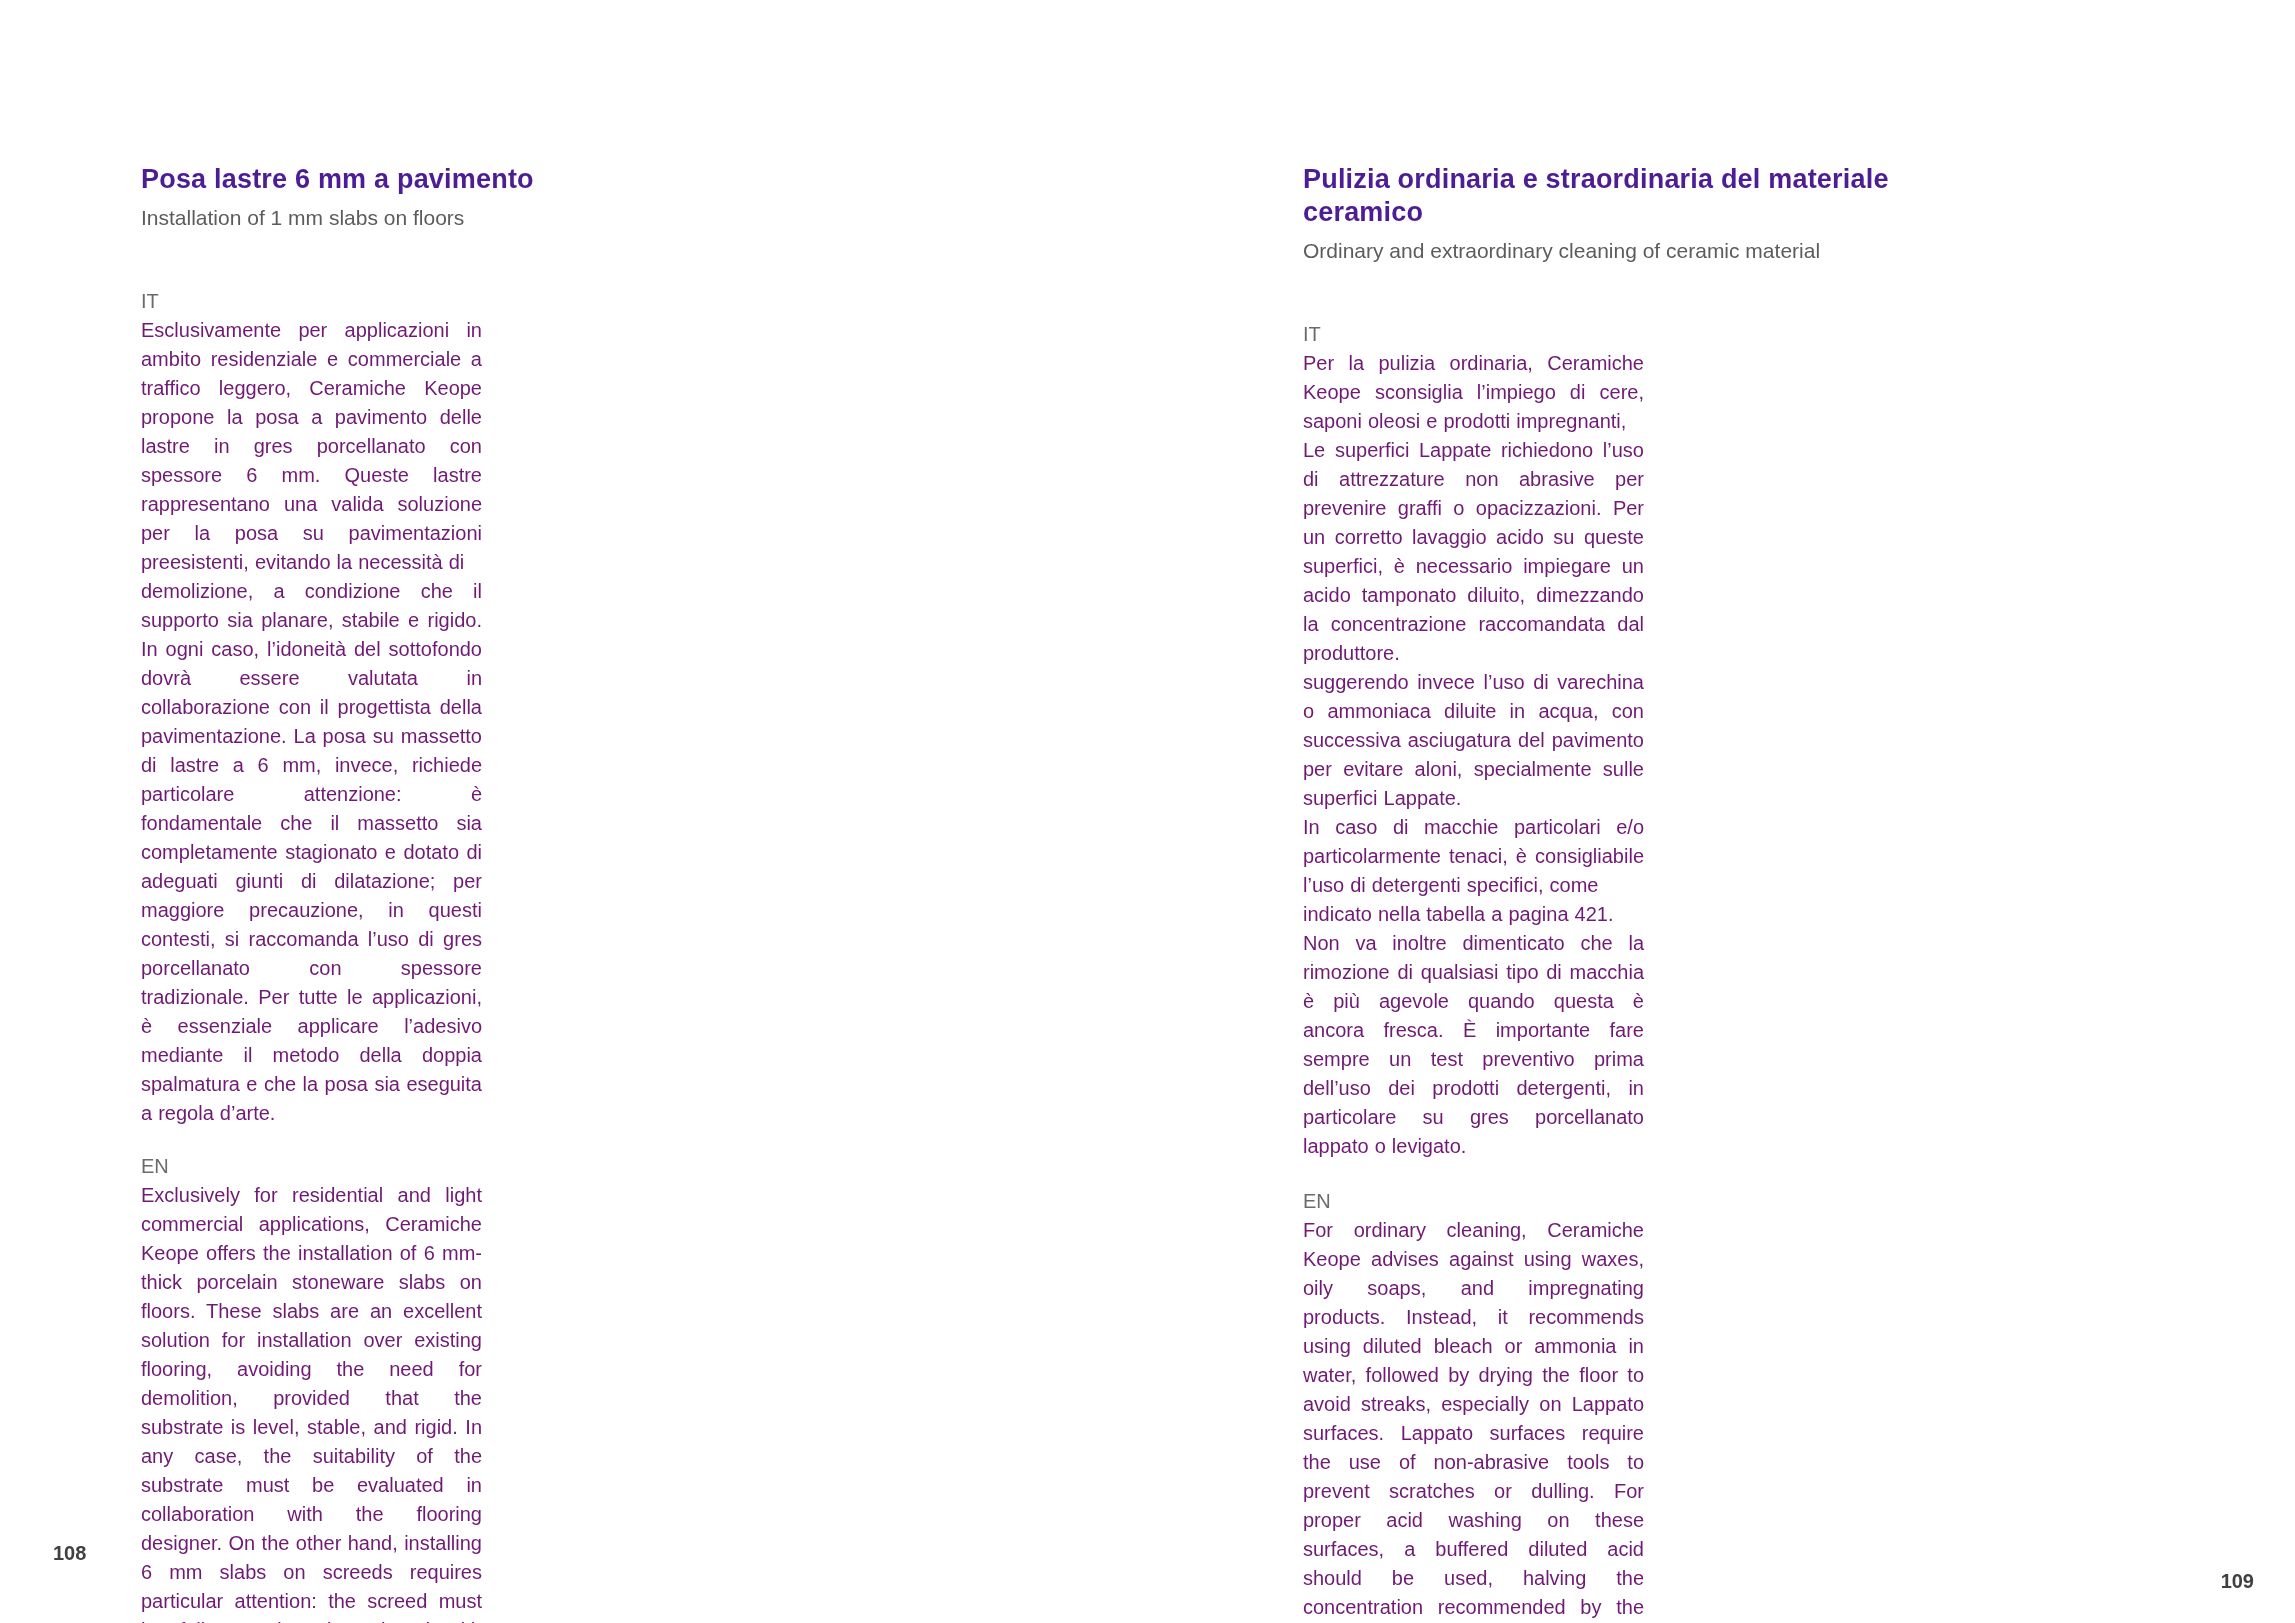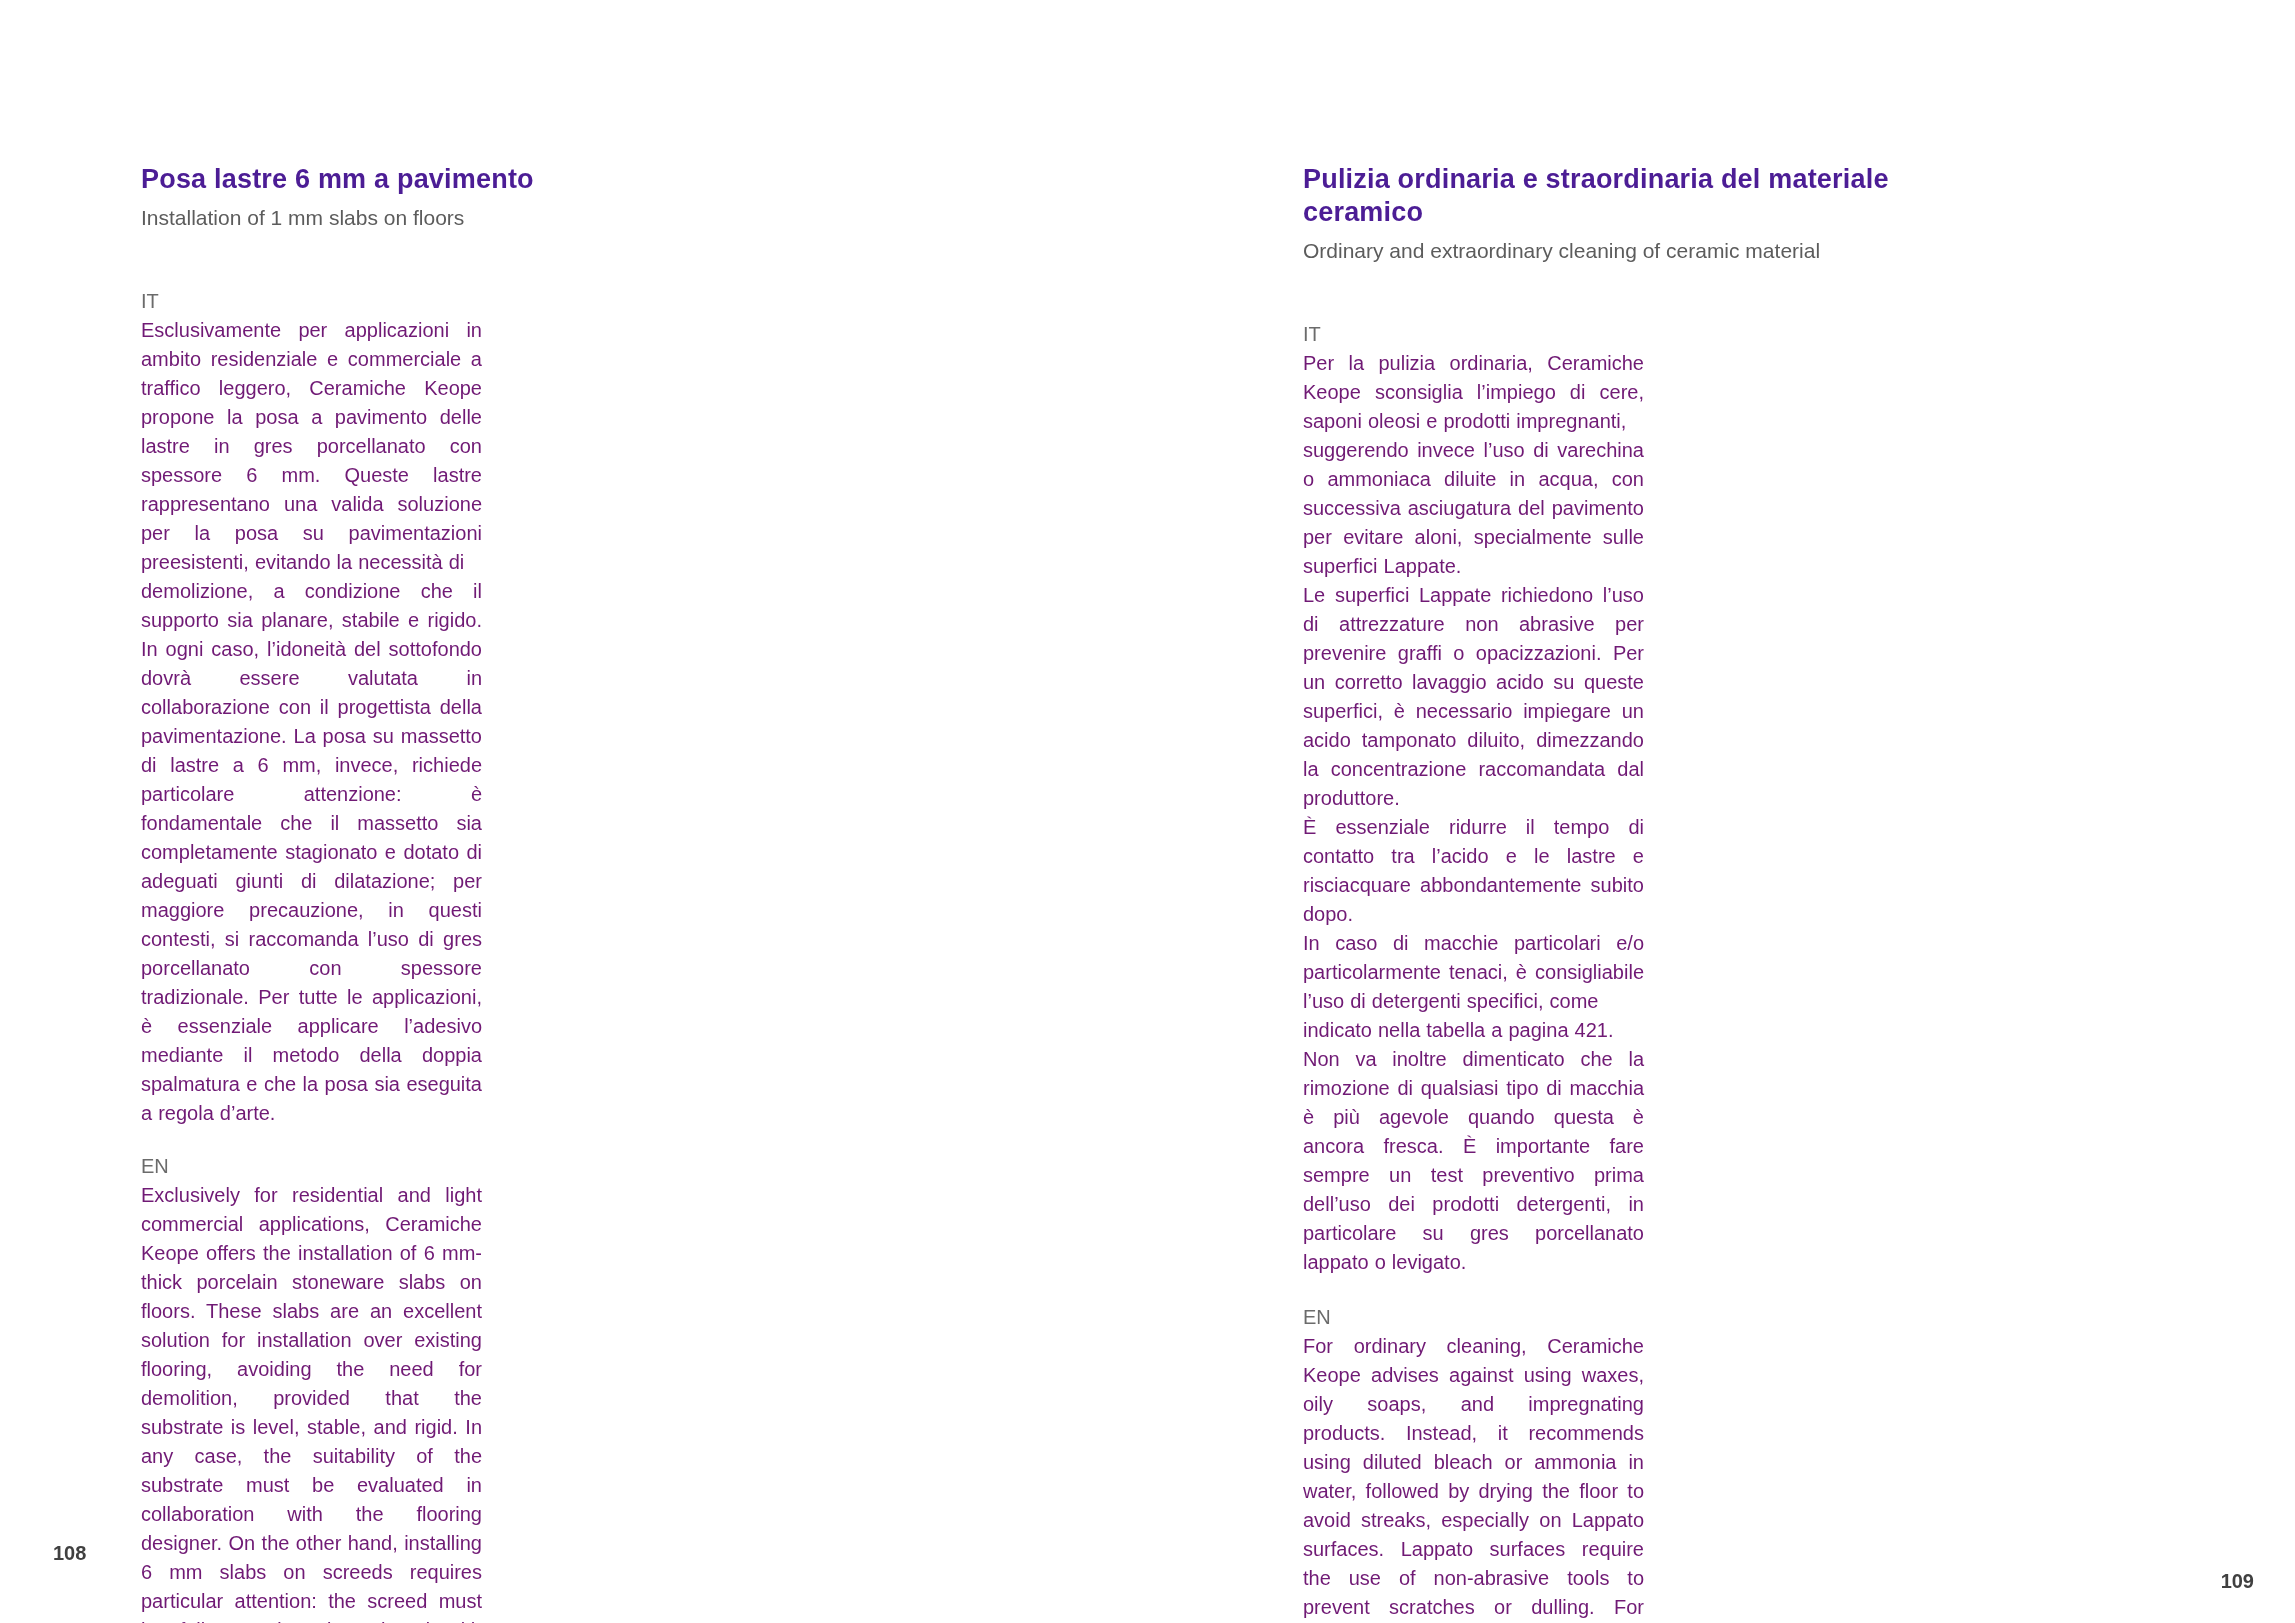--- a/index.html
+++ b/index.html
@@ -107,23 +107,22 @@
   <section class="page page-right">
     <header>
       <h1 class="page-title">Pulizia ordinaria e straordinaria del materiale ceramico</h1>
       <p class="page-subtitle">Ordinary and extraordinary cleaning of ceramic material</p>
     </header>
     <div class="columns">
       <div class="col">
         <div class="lang-label">IT</div>
         <div class="body-text">
             <p>Per la pulizia ordinaria, Ceramiche Keope sconsiglia l’impiego di cere, saponi oleosi e prodotti impregnanti,</p>
+            <p>Le superfici Lappate richiedono l’uso di attrezzature non abrasive per prevenire graffi o opacizzazioni. Per un corretto lavaggio acido su queste superfici, è necessario impiegare un acido tamponato diluito, dimezzando la concentrazione raccomandata dal produttore.</p>
             <p>suggerendo invece l’uso di varechina o ammoniaca diluite in acqua, con successiva asciugatura del pavimento per evitare aloni, specialmente sulle superfici Lappate.</p>
-            <p>Le superfici Lappate richiedono l’uso di attrezzature non abrasive per prevenire graffi o opacizzazioni. Per un corretto lavaggio acido su queste superfici, è necessario impiegare un acido tamponato diluito, dimezzando la concentrazione raccomandata dal produttore.</p>
-            <p>È essenziale ridurre il tempo di contatto tra l’acido e le lastre e risciacquare abbondantemente subito dopo.</p>
             <p>In caso di macchie particolari e/o particolarmente tenaci, è consigliabile l’uso di detergenti specifici, come</p>
             <p>indicato nella tabella a pagina 421.</p>
             <p>Non va inoltre dimenticato che la rimozione di qualsiasi tipo di macchia è più agevole quando questa è ancora fresca. È importante fare sempre un test preventivo prima dell’uso dei prodotti detergenti, in particolare su gres porcellanato lappato o levigato.</p>
           </div>
       </div>
       <div class="col">
         <div class="lang-label">EN</div>
         <div class="body-text">
             <p>For ordinary cleaning, Ceramiche Keope advises against using waxes, oily soaps, and impregnating products. Instead, it recommends using diluted bleach or ammonia in water, followed by drying the floor to avoid streaks, especially on Lappato surfaces. Lappato surfaces require the use of non-abrasive tools to prevent scratches or dulling. For proper acid washing on these surfaces, a buffered diluted acid should be used, halving the concentration recommended by the manufacturer. It is essential to minimize the contact time between the acid and the slabs and rinse thoroughly immediately after. For specific and/or particularly stubborn stains, the use of specialized detergents is recommended, as indicated in the table on page 421. Additionally, it is important to note that the removal of any type of stain is easier when it is still fresh. Always conduct a preliminary test before using cleaning products, especially on Lappato or polished porcelain stoneware.</p>
           </div>

